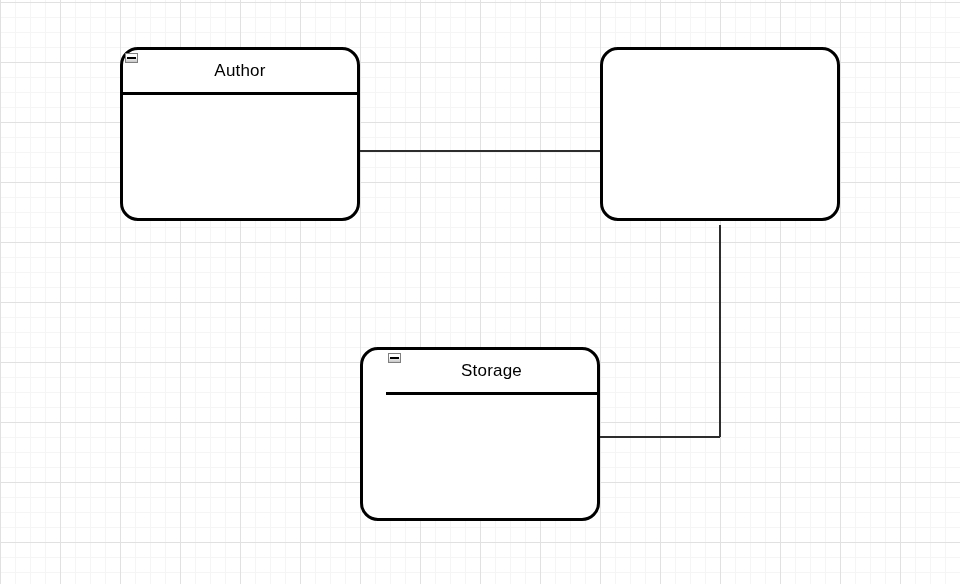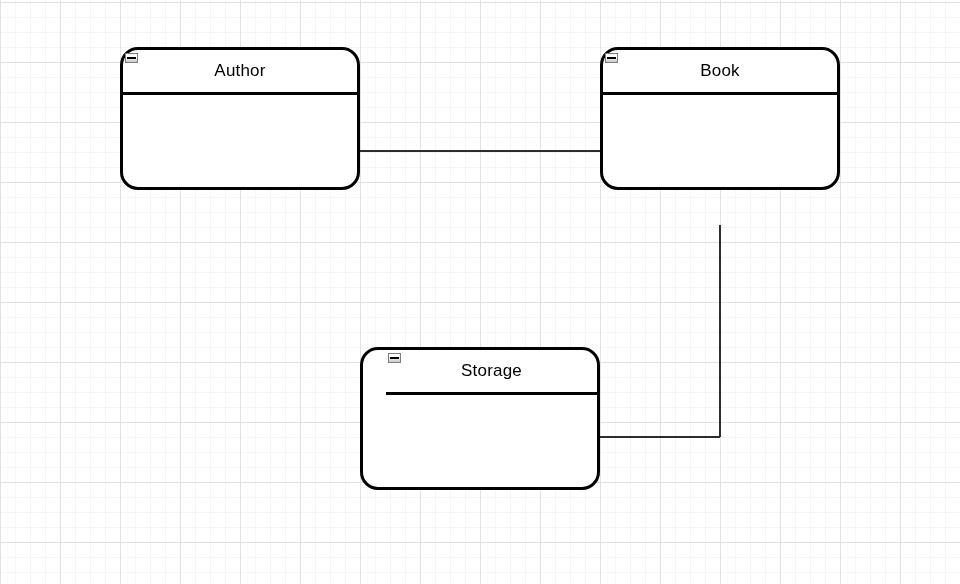--- a/index.html
+++ b/index.html
@@ -21,21 +21,21 @@
       linear-gradient(#f5f5f5 1px, transparent 1px),
       linear-gradient(90deg, #f5f5f5 1px, transparent 1px);
     background-size: 60px 60px, 60px 60px, 15px 15px, 15px 15px;
     background-position: 0 2px, 0 0, 0 2px, 0 0;
   }
 
   
   .node {
     position: absolute;
     width: 240px;
-    height: 143px;
+    height: 174px;
     box-sizing: border-box;
     background: #ffffff;
     border: 3px solid #000000;
     border-radius: 18px;
     z-index: 2;
   }
   .node-header {
     position: relative;
     height: 42px;
     box-sizing: content-box;
@@ -108,24 +108,20 @@
 
   <div class="node" id="node-author">
     <div class="node-header">
       <span class="collapse-btn"></span>
       <span class="node-title">Author</span>
     </div>
     <div class="node-body"></div>
   </div>
 
   <div class="node" id="node-book">
-    <div class="node-header">
-      <span class="collapse-btn"></span>
-      <span class="node-title">Book</span>
-    </div>
     <div class="node-body"></div>
   </div>
 
   <div class="node" id="node-storage">
     <div class="node-header">
       <span class="collapse-btn"></span>
       <span class="node-title">Storage</span>
     </div>
     <div class="node-body"></div>
   </div>

